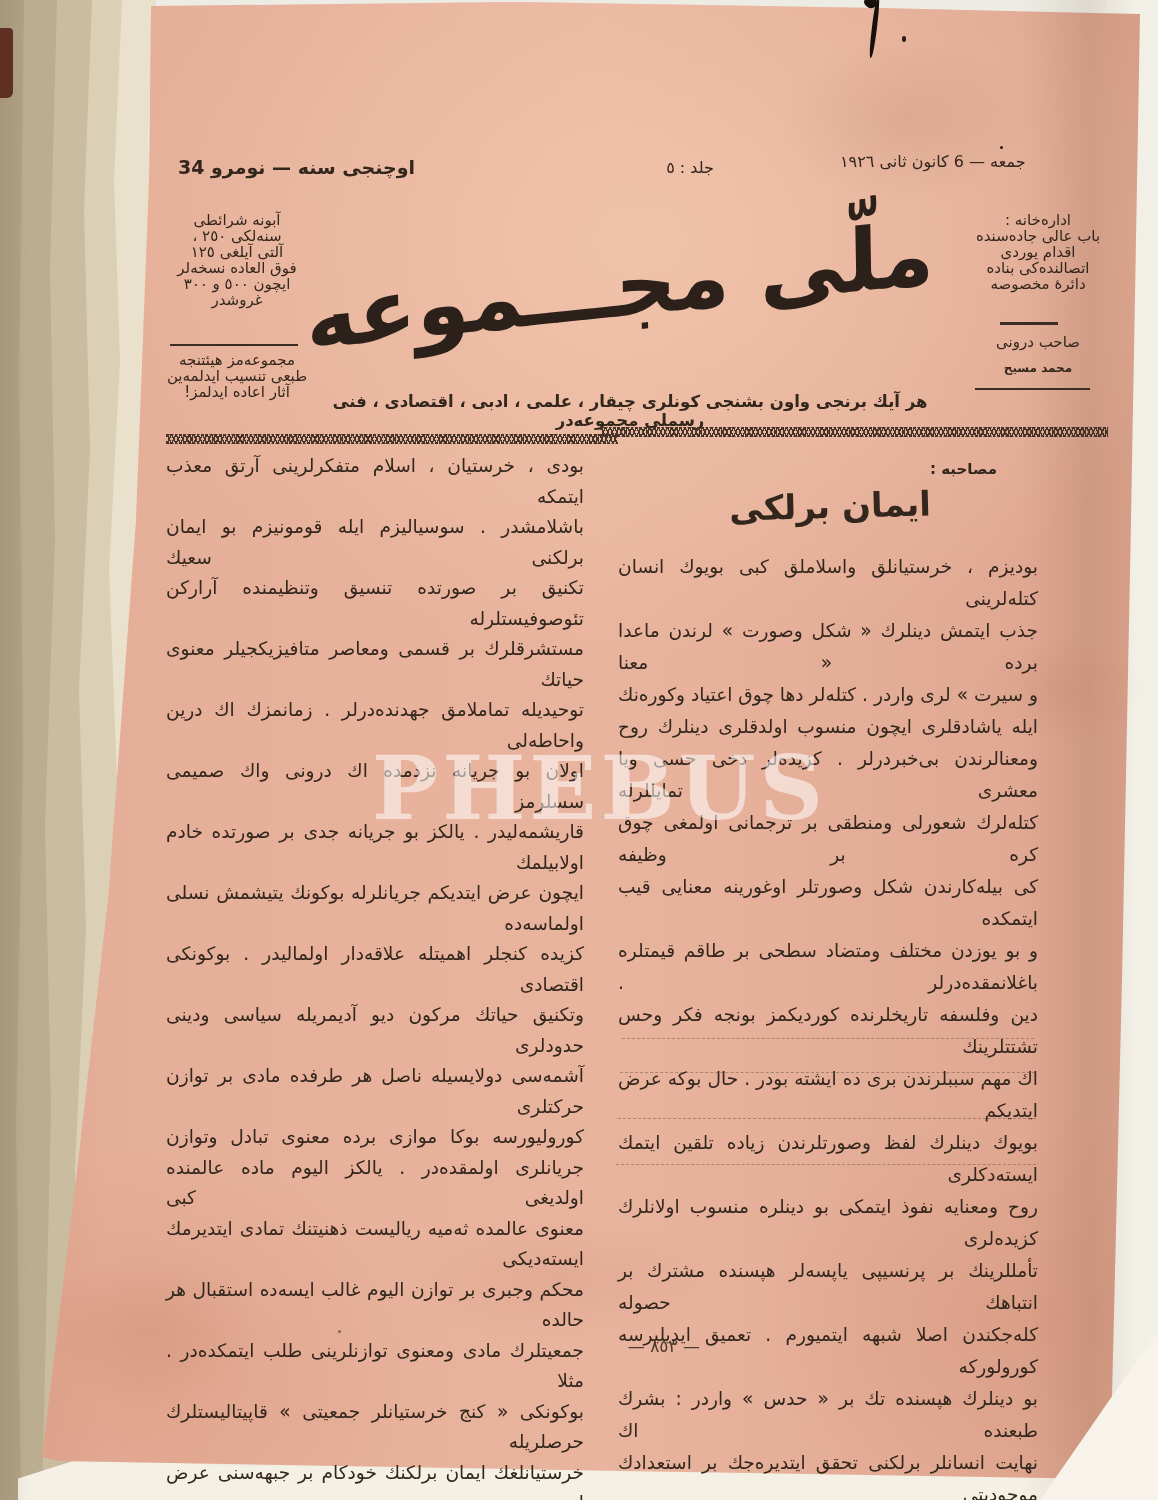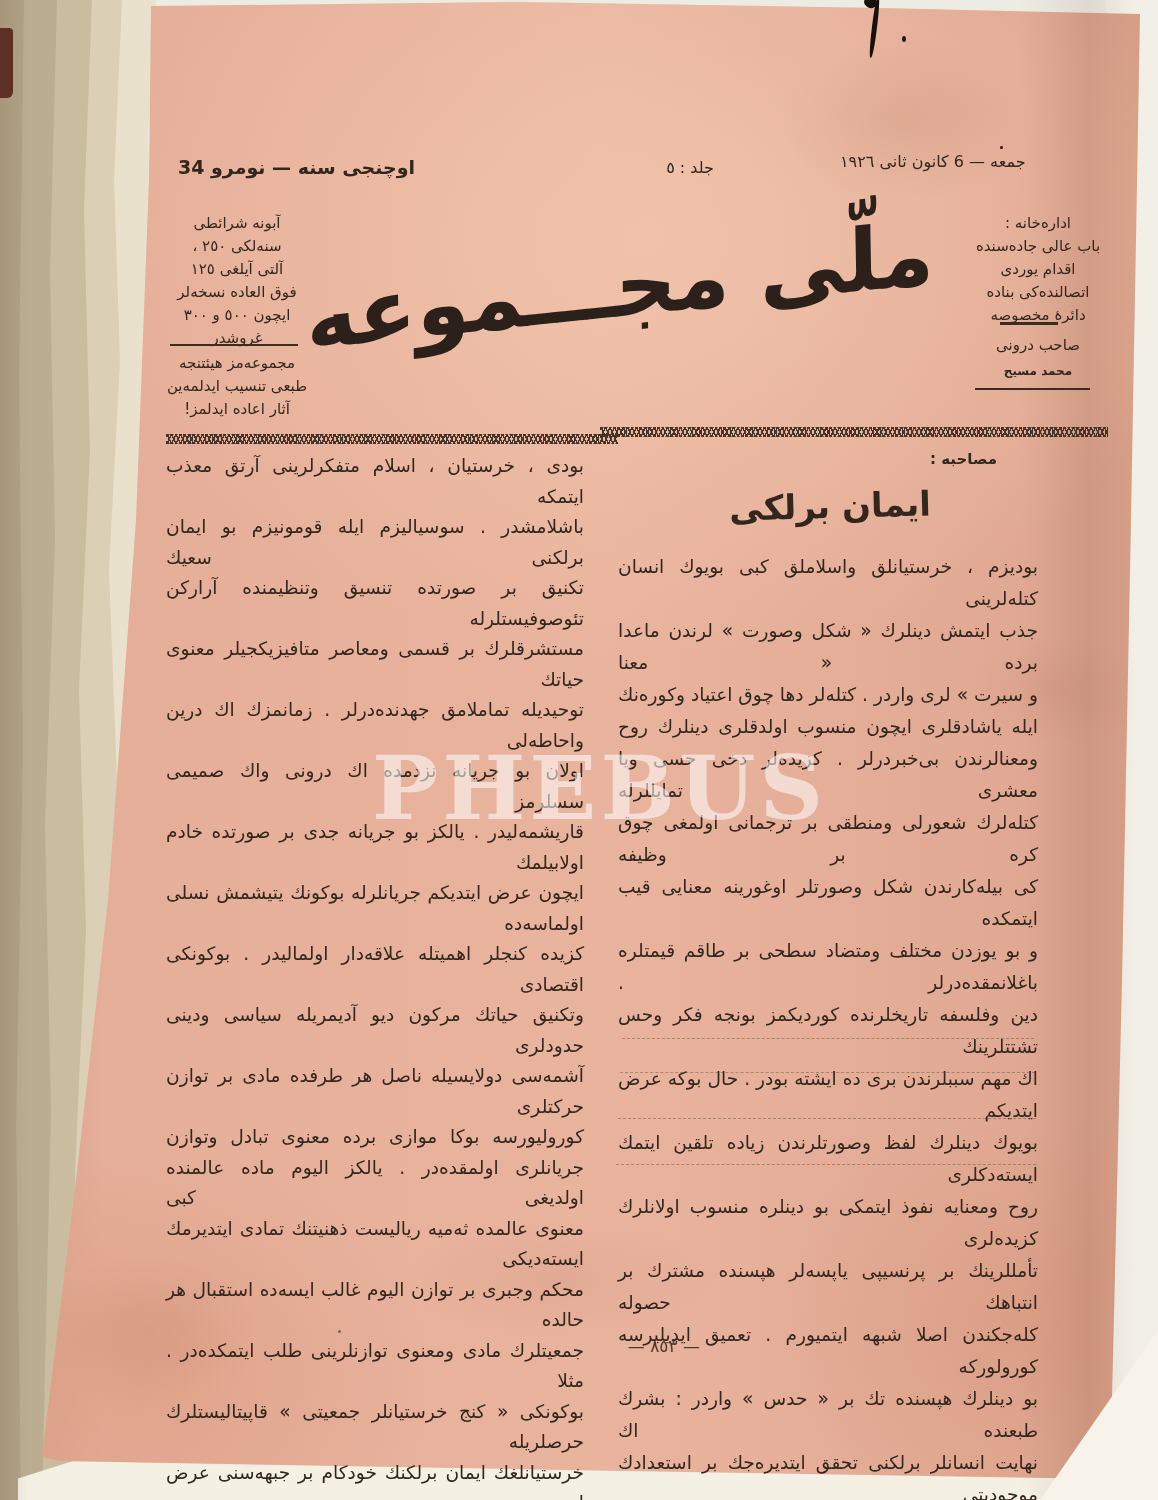--- a/index.html
+++ b/index.html
@@ -52,24 +52,24 @@
   .hdr{font-size:16px;white-space:nowrap;}
   .issue{font-size:19px;font-weight:bold;}
   #masthead{left:300px;top:196px;width:640px;height:180px;text-align:center;
     font-size:86px;font-weight:bold;color:#2b211a;white-space:nowrap;
     transform:rotate(-6deg) skewX(-5deg);line-height:180px;}
   #subtitle{left:300px;top:392px;width:660px;text-align:center;font-size:16.5px;font-weight:bold;}
   .sep{background:
       repeating-linear-gradient(115deg,#463528 0 1.5px,transparent 1.5px 4px),
       repeating-linear-gradient(65deg,#463528 0 1.5px,transparent 1.5px 4px);
       border-top:1px dotted rgba(60,40,25,.55);border-bottom:1px dotted rgba(60,40,25,.55);height:8px;}
-  .boxtext{font-size:15px;line-height:23px;text-align:center;white-space:pre-line;}
+  .boxtext{font-size:15px;line-height:16px;text-align:center;white-space:pre-line;}
   .small-rule{height:3px;background:#3a2d22;}
   .thin-rule{height:2px;background:#3a2d22;}
-  .kicker{font-size:15px;font-weight:bold;}
+  .kicker{font-size:15px;font-weight:bold;margin-top:10px;}
   #headline{left:640px;top:486px;width:380px;text-align:center;font-size:34px;font-weight:bold;
     transform:rotate(-1.5deg);}
   .col{white-space:pre-line;text-align:justify;text-align-last:justify;font-size:18.6px;}
   #col-right{left:618px;top:551px;width:420px;line-height:32px;}
   #col-left{left:166px;top:451px;width:418px;line-height:30.5px;}
   .faint-rule{border-top:1px dashed rgba(85,62,45,.40);height:0;}
   #pagenum{left:540px;top:1336px;width:160px;font-size:17px;color:#4a392c;letter-spacing:2px;}
 
   
   #watermark{left:372px;top:736px;width:400px;z-index:5;font-family:"DejaVu Serif",serif;
@@ -99,20 +99,21 @@
   <div class="abs" id="page"></div>
   <div class="abs page-stains"></div>
 
   <div class="abs" id="content">
 
     <div class="abs hdr" style="left:840px;top:152px;width:270px;text-align:left;">جمعه — 6 كانون ثانى ١٩٢٦</div>
     <div class="abs hdr" style="left:630px;top:158px;width:120px;text-align:center;">جلد : ٥</div>
     <div class="abs hdr issue" style="left:195px;top:156px;width:220px;text-align:center;">اوچنجى سنه — نومرو 34</div>
 
     <div class="abs" id="masthead">ملّى مجـــموعه</div>
+    <div class="abs" id="subtitle">هر آيك برنجى واون بشنجى كونلرى چيقار ، علمى ، ادبى ، اقتصادى ، فنى رسملى مجموعه‌در</div>
 
     <div class="abs sep" style="left:166px;top:434px;width:452px;"></div>
     <div class="abs sep" style="left:600px;top:427px;width:508px;"></div>
 
     <div class="abs boxtext" style="left:968px;top:212px;width:140px;">اداره‌خانه :
 باب عالى جاده‌سنده
 اقدام يوردى
 اتصالنده‌كى بناده
 دائرهٔ مخصوصه</div>
     <div class="abs small-rule" style="left:1000px;top:322px;width:58px;"></div>

